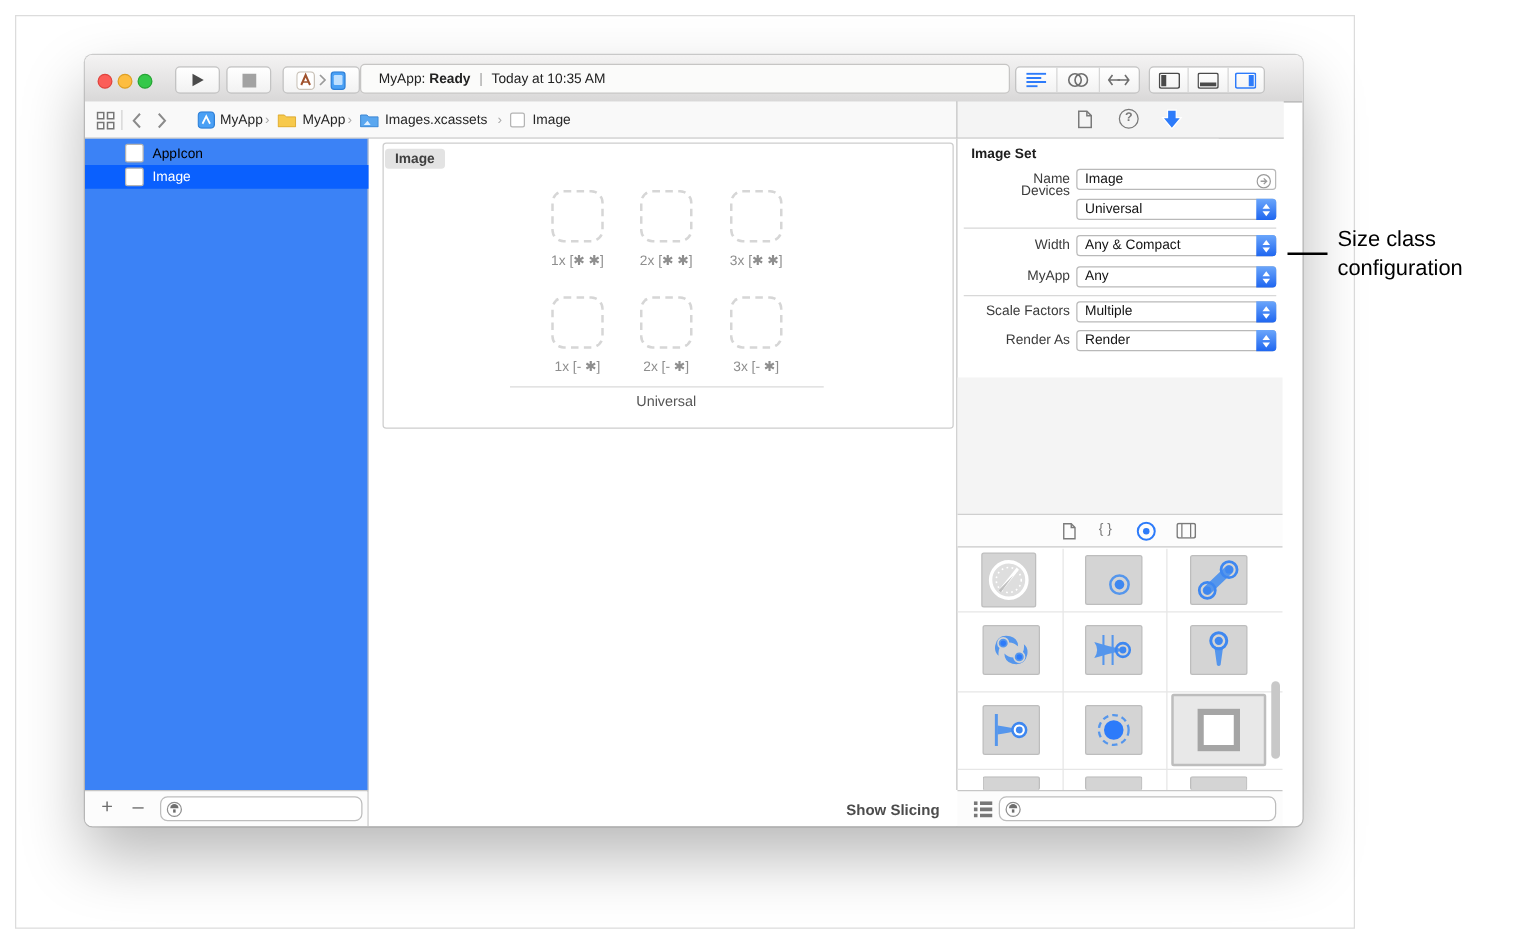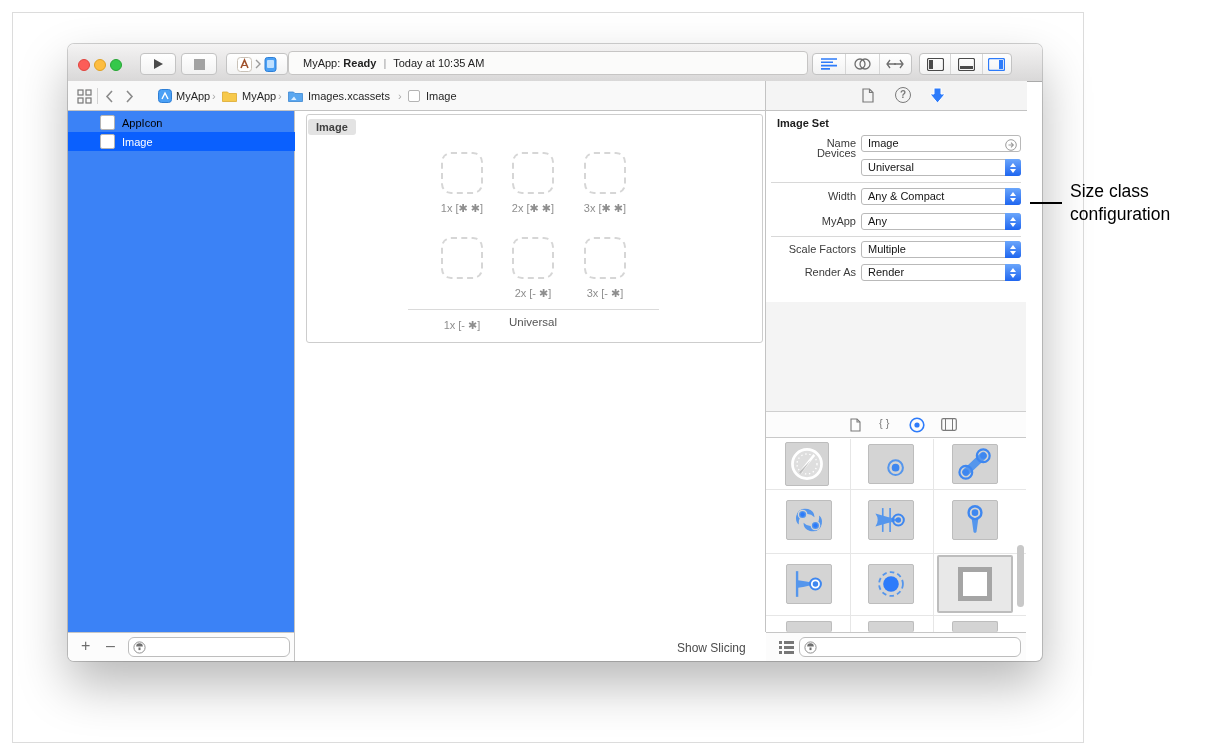--- a/index.html
+++ b/index.html
@@ -34,21 +34,21 @@
   .pm{font-size:16px;color:#6d6d6d;top:3px;line-height:20px;}
   .filterfield{height:20px;background:#fff;border:1px solid #bdbdbd;border-radius:6px;box-sizing:border-box;display:flex;align-items:center;padding-left:4px;}
   
   .canvas{left:227px;top:67px;width:470px;height:550px;background:#fff;}
   .setbox{left:11px;top:3px;width:455px;height:227px;border:1px solid #cdcdcd;border-radius:3px;background:#fff;}
   .settab{left:13px;top:8px;background:#e3e3e3;border-radius:3px;padding:2px 8px;font-size:11px;font-weight:bold;color:#3f3f3f;}
   .slot{width:42px;height:42px;border:2px dashed #d6d6d6;border-radius:10px;box-sizing:border-box;}
   .slot-label{width:84px;text-align:center;font-size:11px;color:#8e8e8e;}
   .uni-rule{height:1px;background:#dadada;}
   .uni-label{font-size:11.5px;color:#555;text-align:center;}
-  .show-slicing{font-size:12px;color:#4c4c4c;}
+  .show-slicing{font-size:12px;color:#4c4c4c;font-weight:bold;}
   
   .inspector{left:697px;top:67px;width:210px;height:521px;background:#fff;border-left:1px solid #c3c3c3;box-sizing:border-box;}
   .insp-title{font-size:11px;font-weight:bold;color:#1d1d1d;}
   .flabel{width:88px;text-align:right;font-size:11px;color:#3b3b3b;line-height:17px;}
   .field{height:17px;background:#fff;border:1px solid #b9b9b9;border-radius:3px;font-size:11px;line-height:15px;color:#141414;
          padding-left:6px;box-sizing:border-box;}
   .popup-cap{position:absolute;right:-1px;top:-1px;width:16px;height:17px;border-radius:0 3px 3px 0;
              background:linear-gradient(#6ba6fb,#1f66f0);display:flex;flex-direction:column;align-items:center;justify-content:center;gap:2px;}
   .tri-up{width:0;height:0;border-left:3.5px solid transparent;border-right:3.5px solid transparent;border-bottom:4px solid #fff;}
   .tri-dn{width:0;height:0;border-left:3.5px solid transparent;border-right:3.5px solid transparent;border-top:4px solid #fff;}
@@ -231,21 +231,21 @@
     <div class="abs slot" style="left:146px;top:41px;"></div>
     <div class="abs slot" style="left:217px;top:41px;"></div>
     <div class="abs slot" style="left:289px;top:41px;"></div>
     <div class="abs slot-label" style="left:125px;top:91px;">1x [✱ ✱]</div>
     <div class="abs slot-label" style="left:196px;top:91px;">2x [✱ ✱]</div>
     <div class="abs slot-label" style="left:268px;top:91px;">3x [✱ ✱]</div>
 
     <div class="abs slot" style="left:146px;top:126px;"></div>
     <div class="abs slot" style="left:217px;top:126px;"></div>
     <div class="abs slot" style="left:289px;top:126px;"></div>
-    <div class="abs slot-label" style="left:125px;top:176px;margin-top:32px;">1x [- ✱]</div>
+    <div class="abs slot-label" style="left:125px;top:176px;">1x [- ✱]</div>
     <div class="abs slot-label" style="left:196px;top:176px;">2x [- ✱]</div>
     <div class="abs slot-label" style="left:268px;top:176px;">3x [- ✱]</div>
 
     <div class="abs uni-rule" style="left:113px;top:198px;width:251px;"></div>
     <div class="abs uni-label" style="left:173px;top:205px;width:130px;">Universal</div>
 
     <div class="abs show-slicing" style="left:382px;top:530px;">Show Slicing</div>
   </div>
 
   <div class="abs inspector">

